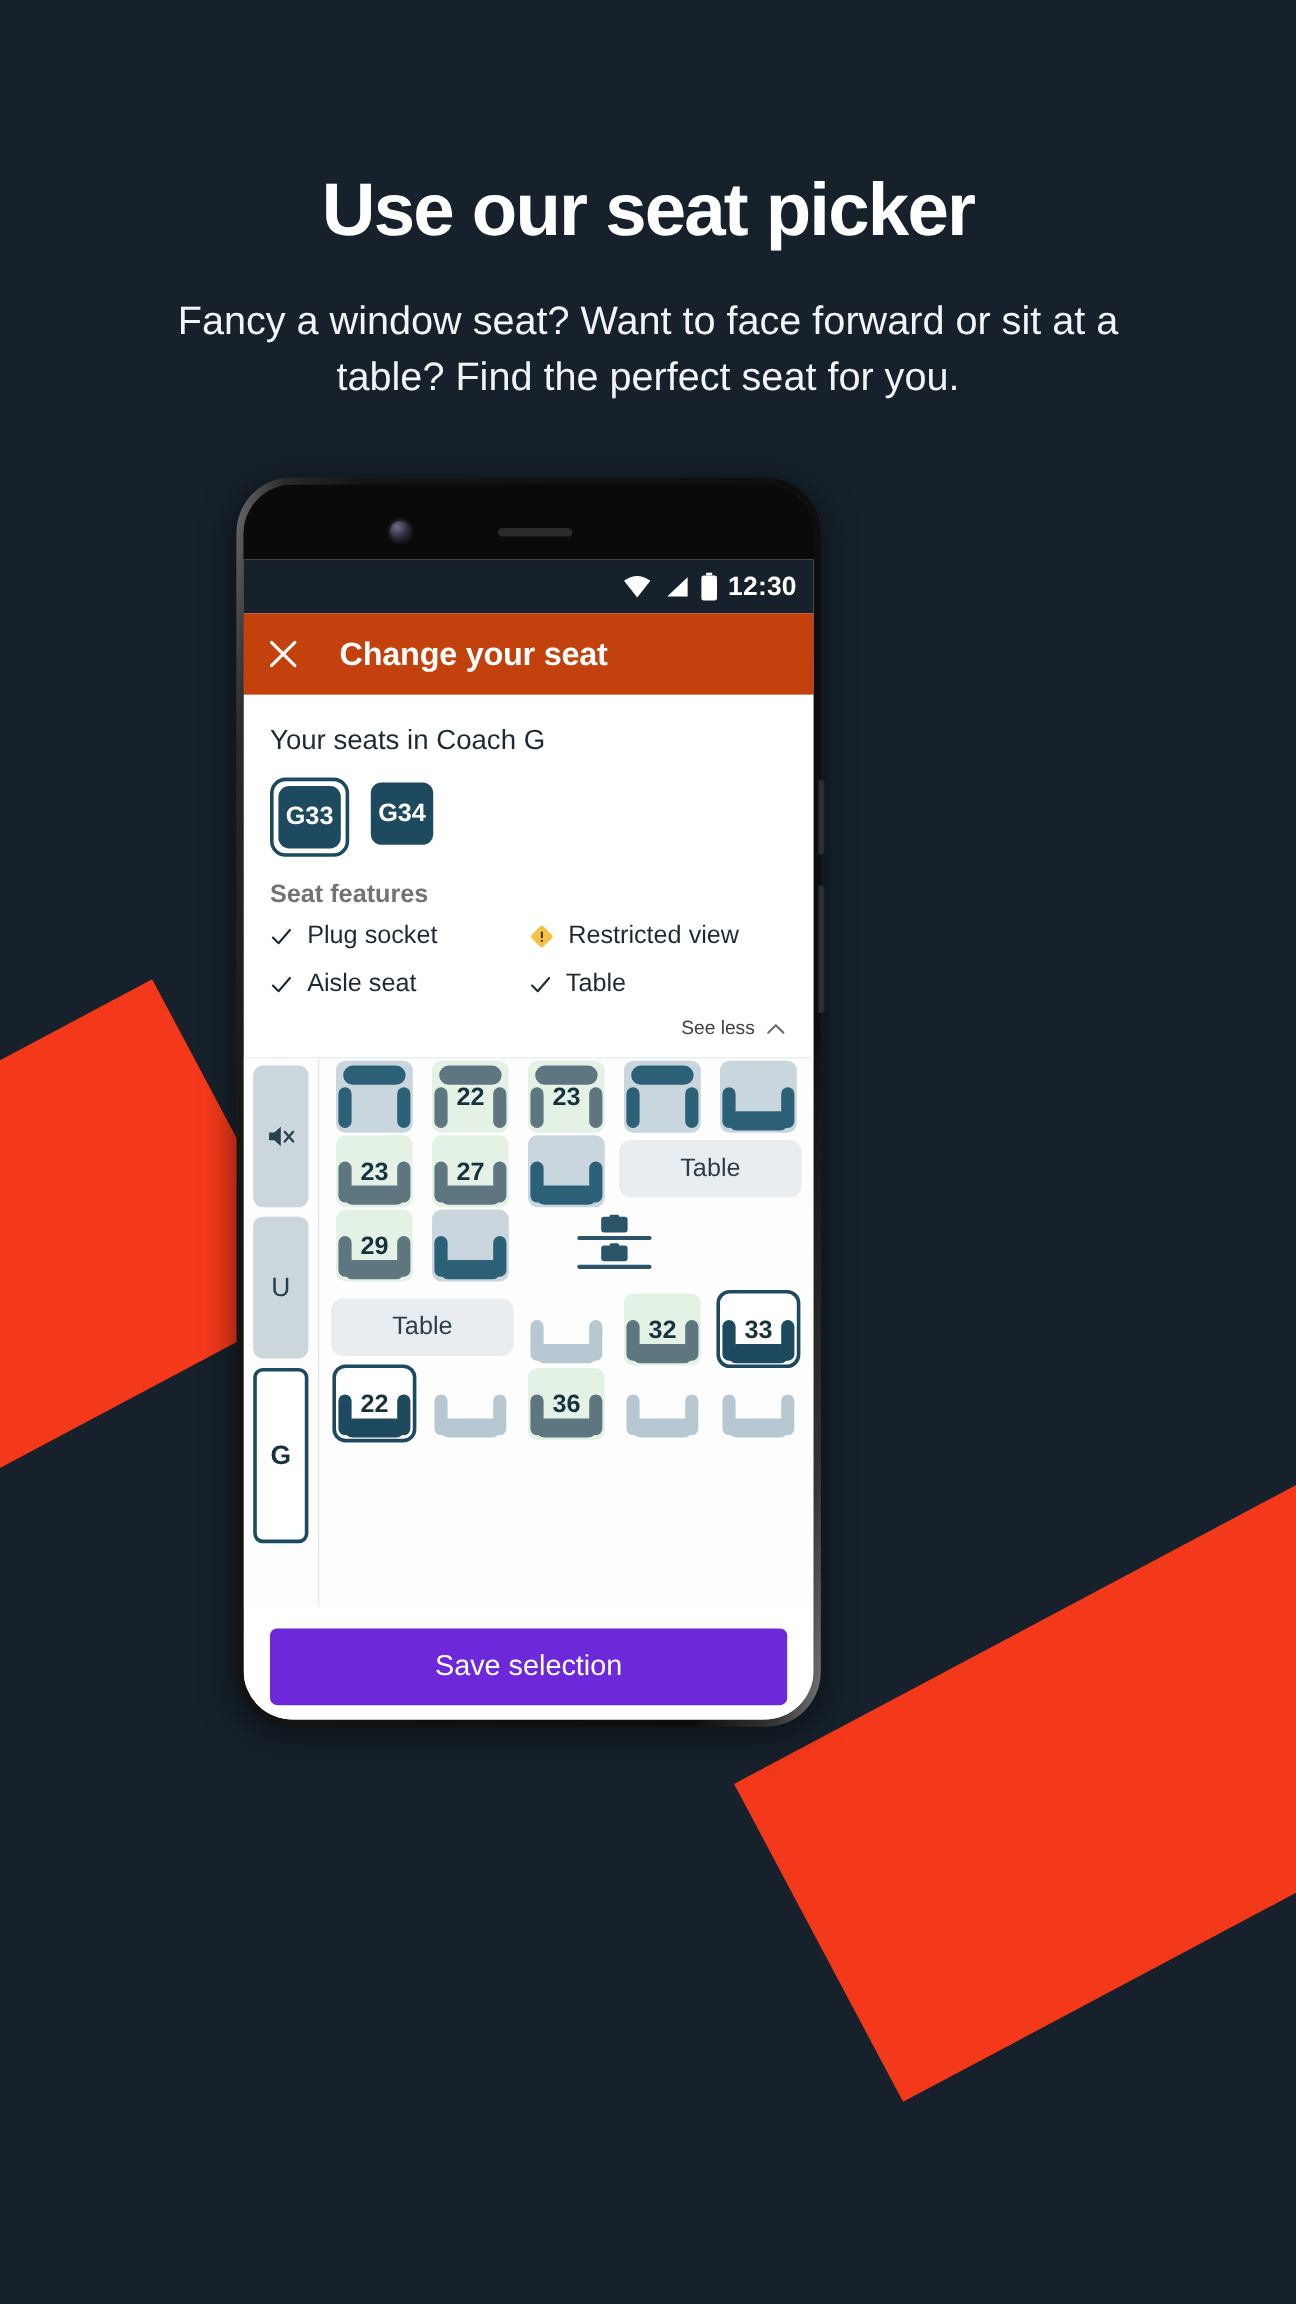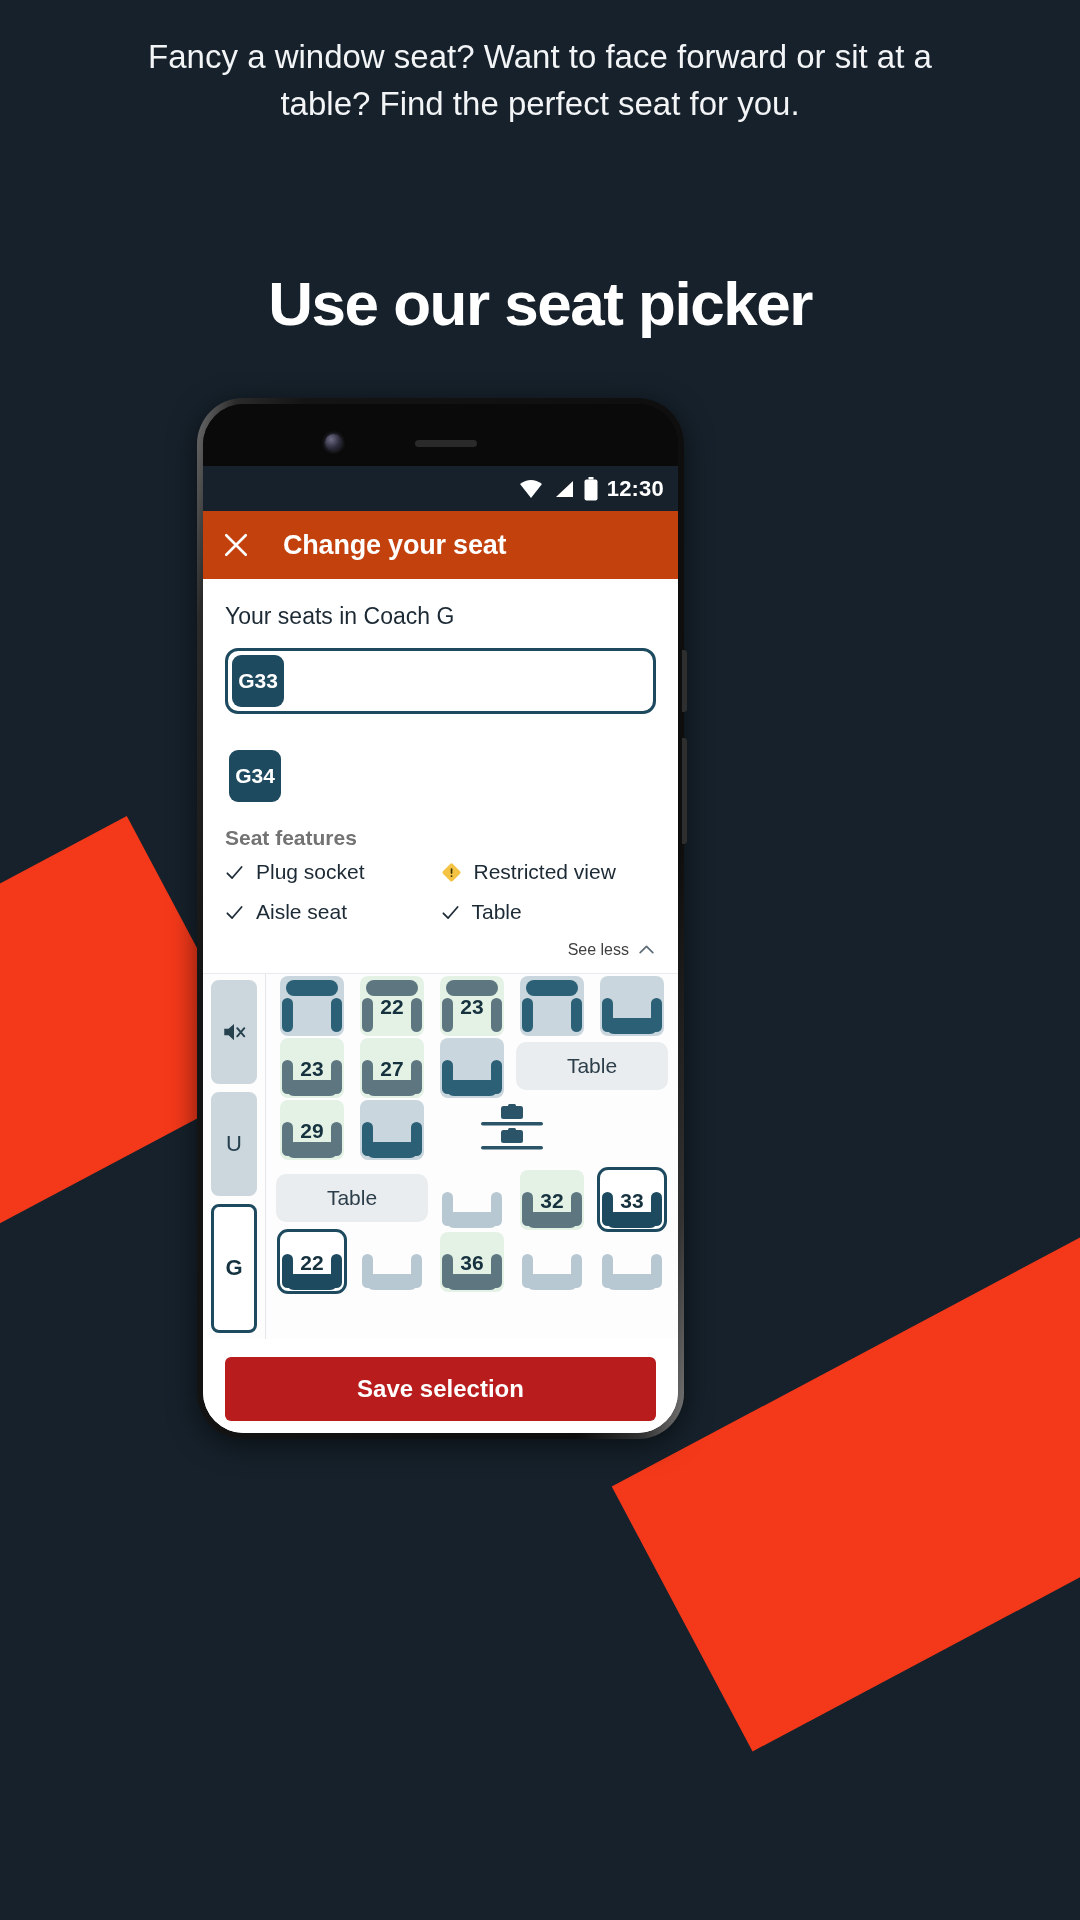--- a/index.html
+++ b/index.html
@@ -92,21 +92,21 @@
   #app-header {
     height: 68px; background:#c2410c;
     display:flex; align-items:center; padding-left: 20px; gap: 34px;
   }
   #close-icon { width:26px; height:26px; flex:none; }
   #app-title { color:#fff; font-size:27px; font-weight:bold; letter-spacing:-.2px; }
 
   
   #info-card { background:#fff; padding: 24px 22px 0 22px; }
   #coach-heading { color:#1c2a35; font-size:23px; font-weight:500; }
-  #seat-chips { display:flex; gap:32px; margin-top:18px;flex-direction:column; }
+  #seat-chips { display:flex; gap:14px; margin-top:18px; }
   .chip-wrap { padding:4px; border-radius:13px; }
   .chip-wrap.selected { border:3px solid #1e4a5f; }
   .chip {
     width:52px; height:52px; border-radius:9px;
     background:#1e4a5f; color:#fff;
     display:flex; align-items:center; justify-content:center;
     font-size:21px; font-weight:bold;
   }
   #features-title { color:#737373; font-size:21px; font-weight:bold; margin-top:20px; }
   #features-grid {
@@ -174,34 +174,34 @@
     grid-column: span 2; height:48px; margin: 6px 0;
     background:#e9edef; border-radius:10px;
     display:flex; align-items:center; justify-content:center;
     color:#2c3e4a; font-size:21px;
   }
   .luggage-cell { grid-column: span 2; height:70px; display:flex; align-items:center; justify-content:center; }
 
   
   #save-bar { background:#fff; padding: 18px 22px 24px 22px; }
   #save-button {
-    width:100%; height:64px; background:#b91c1c; color:#fff;
-    border:none; border-radius:6px; font-size:24px; font-weight:bold;
+    width:100%; height:64px; background:#6d28d9; color:#fff;
+    border:none; border-radius:6px; font-size:24px; font-weight:normal;
     font-family:"Liberation Sans", sans-serif; cursor:pointer;
   }
 </style>
 </head>
 <body>
 
 <div class="stripe" id="stripe-left"></div>
 <div class="stripe" id="stripe-right"></div>
 
 <div id="hero">
+  <div id="hero-title">Use our seat picker</div>
   <div id="hero-sub">Fancy a window seat? Want to face forward or sit at a table? Find the perfect seat for you.</div>
-  <div id="hero-title">Use our seat picker</div>
 </div>
 
 <div id="phone">
   <div class="side-btn" id="side-btn-power"></div>
   <div class="side-btn" id="side-btn-volume"></div>
 
   <div id="phone-inner">
 
     <div id="phone-top">
       <div class="cam"></div>

